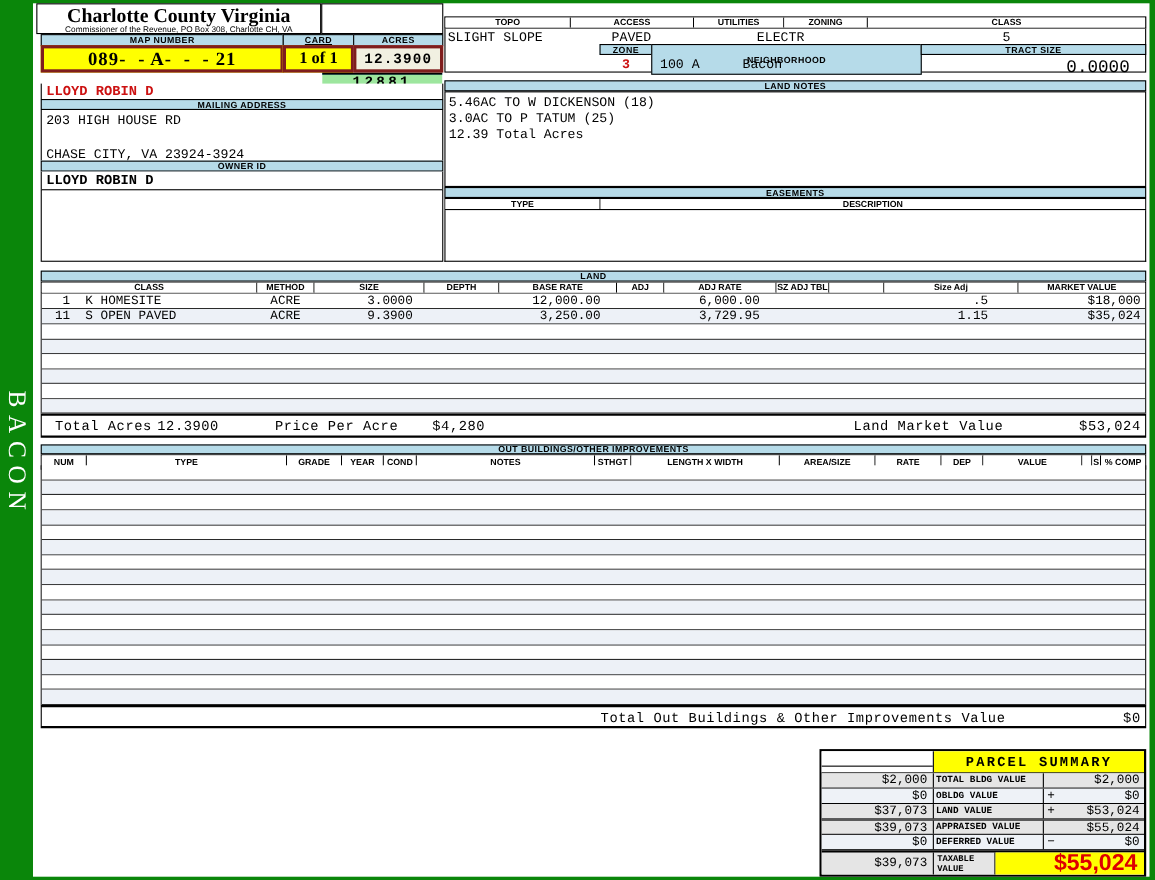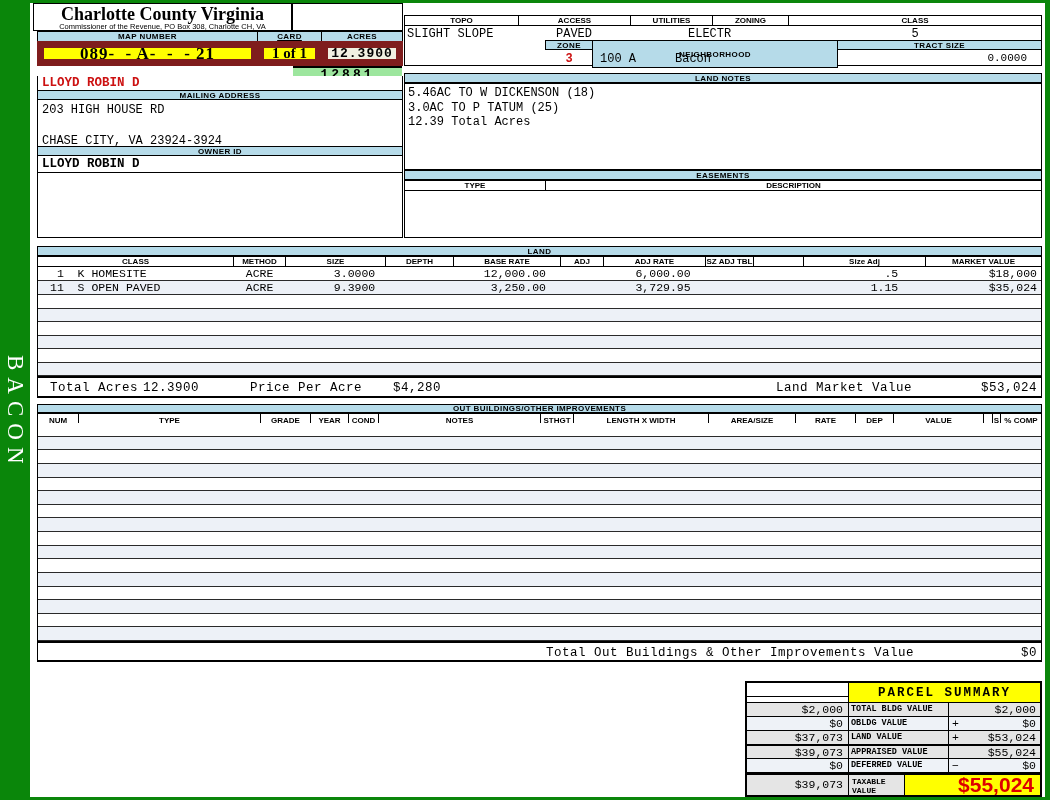--- a/index.html
+++ b/index.html
@@ -9,21 +9,21 @@
   .abs{position:absolute;box-sizing:border-box;}
   .mono{font-family:"Liberation Mono","DejaVu Sans Mono",monospace;}
   .serif{font-family:"Liberation Serif","DejaVu Serif",serif;}
   .b{font-weight:bold;}
   .red{color:#cc1111;}
   
   .bar{position:absolute;box-sizing:border-box;background:#b6dbe9;border:1px solid #000;
        font:bold 8px "Liberation Sans",sans-serif;display:flex;align-items:center;justify-content:center;
        letter-spacing:.4px;white-space:nowrap;overflow:hidden;}
   
-  .cell{position:absolute;box-sizing:border-box;border:7px solid #7f1d1d;background:#fff;
+  .cell{position:absolute;box-sizing:border-box;border:3px solid #7f1d1d;background:#fff;
         display:flex;align-items:center;justify-content:center;white-space:nowrap;overflow:hidden;text-align:right;}
   .lr{border-left:1px solid #000;border-right:1px solid #000;background:#fff;}
   
   .hrow{position:absolute;box-sizing:border-box;border:1px solid #000;display:flex;background:#fff;}
   .hcell{box-sizing:border-box;border-right:1px solid #000;background:#fff;
          font:bold 8px "Liberation Sans",sans-serif;display:flex;align-items:center;justify-content:center;
          white-space:nowrap;overflow:hidden;}
   .hcell:last-child{border-right:none;flex:1;}
   
   .trowc{position:absolute;box-sizing:border-box;border-left:1px solid #000;border-right:1px solid #000;}
@@ -117,21 +117,21 @@
     <div class="abs mono" style="left:377px;top:24px;font-size:12px;">SLIGHT SLOPE</div>
     <div class="abs mono" style="left:526px;top:24px;font-size:12px;">PAVED</div>
     <div class="abs mono" style="left:658px;top:24px;font-size:12px;">ELECTR</div>
     <div class="abs mono" style="left:758px;top:24px;width:254px;text-align:center;font-size:12px;">5</div>
     <div class="bar" style="left:515px;top:37px;width:48px;height:10px;">ZONE</div>
     <div class="bar" style="left:562px;top:37px;width:246px;height:28px;">NEIGHBORHOOD</div>
     <div class="bar" style="left:807px;top:37px;width:205px;height:10px;">TRACT SIZE</div>
     <div class="abs mono b red" style="left:515px;top:49px;width:48px;text-align:center;font-size:12px;">3</div>
     <div class="abs mono" style="left:570px;top:49px;font-size:12px;">100 A</div>
     <div class="abs mono" style="left:645px;top:49px;font-size:12px;">Bacon</div>
-    <div class="abs mono" style="left:807px;top:49px;width:190px;text-align:right;font-size:11px;">0.0000</div>
+    <div class="abs mono" style="left:807px;top:49px;width:190px;text-align:right;font-size:16px;">0.0000</div>
 
     <div class="bar" style="left:374px;top:70px;width:638px;height:10px;">LAND NOTES</div>
     <div class="abs" style="left:374px;top:80px;width:638px;height:87px;border:1px solid #000;padding:2px 0 13px 3px;">
       <div class="notesline">5.46AC TO W DICKENSON (18)</div>
       <div class="notesline">3.0AC TO P TATUM (25)</div>
       <div class="notesline">12.39 Total Acres</div>
     </div>
 
     <div class="bar" style="left:374px;top:167px;width:638px;height:10px;">EASEMENTS</div>
     <div class="hrow" style="left:374px;top:177px;width:638px;height:11px;">

